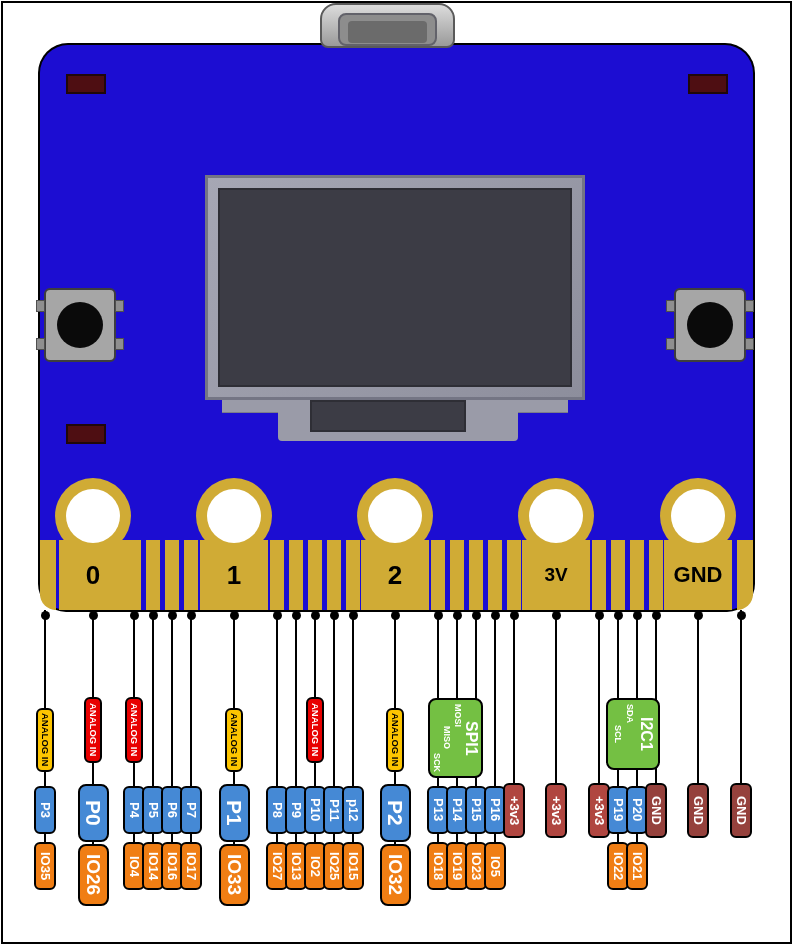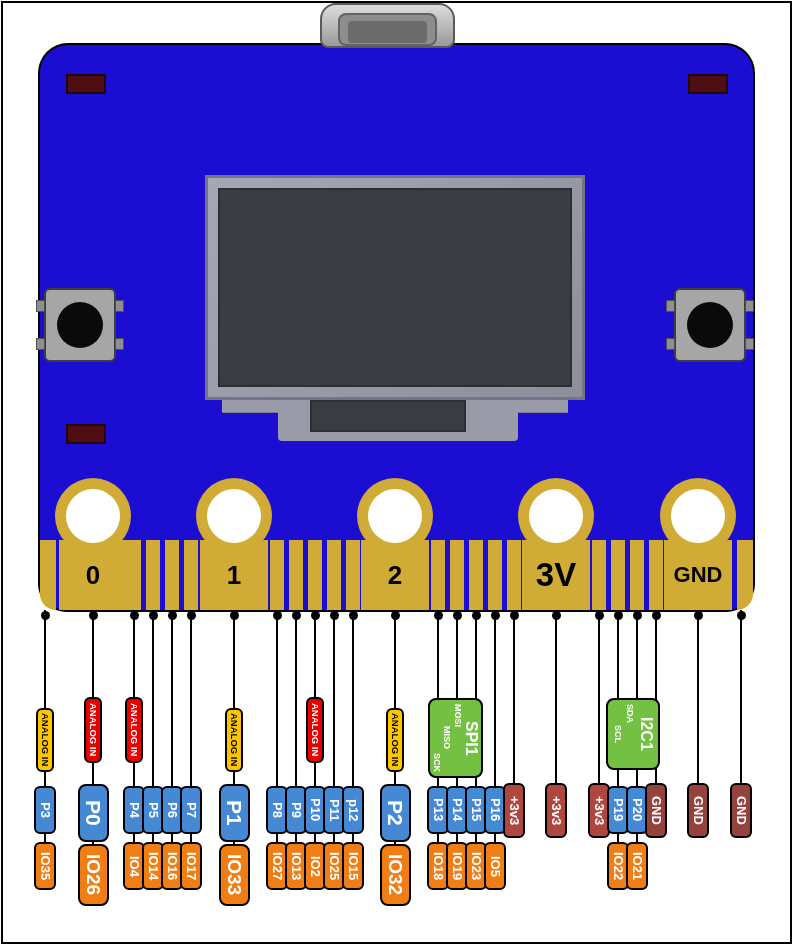--- a/index.html
+++ b/index.html
@@ -91,21 +91,21 @@
 <div style="position: absolute; left: 15px; top: 433px; width: 76px; height: 76px; border-radius: 50%; background: rgb(208, 171, 53);"></div>
     <div style="position: absolute; left: 19px; top: 495px; width: 68px; height: 70px; background: rgb(208, 171, 53); display: flex; align-items: center; justify-content: center; font-weight: bold; color: rgb(0, 0, 0); font-size: 26px;">0</div>
     <div style="position: absolute; left: 26px; top: 444px; width: 54px; height: 54px; border-radius: 50%; background: rgb(255, 255, 255);"></div>
     <div style="position: absolute; left: 156px; top: 433px; width: 76px; height: 76px; border-radius: 50%; background: rgb(208, 171, 53);"></div>
     <div style="position: absolute; left: 160px; top: 495px; width: 68px; height: 70px; background: rgb(208, 171, 53); display: flex; align-items: center; justify-content: center; font-weight: bold; color: rgb(0, 0, 0); font-size: 26px;">1</div>
     <div style="position: absolute; left: 167px; top: 444px; width: 54px; height: 54px; border-radius: 50%; background: rgb(255, 255, 255);"></div>
     <div style="position: absolute; left: 317px; top: 433px; width: 76px; height: 76px; border-radius: 50%; background: rgb(208, 171, 53);"></div>
     <div style="position: absolute; left: 321px; top: 495px; width: 68px; height: 70px; background: rgb(208, 171, 53); display: flex; align-items: center; justify-content: center; font-weight: bold; color: rgb(0, 0, 0); font-size: 26px;">2</div>
     <div style="position: absolute; left: 328px; top: 444px; width: 54px; height: 54px; border-radius: 50%; background: rgb(255, 255, 255);"></div>
     <div style="position: absolute; left: 478px; top: 433px; width: 76px; height: 76px; border-radius: 50%; background: rgb(208, 171, 53);"></div>
-    <div style="position: absolute; left: 482px; top: 495px; width: 68px; height: 70px; background: rgb(208, 171, 53); display: flex; align-items: center; justify-content: center; font-weight: bold; color: rgb(0, 0, 0); font-size: 33px;">3V</div>
+    <div style="position: absolute; left: 482px; top: 495px; width: 68px; height: 70px; background: rgb(208, 171, 53); display: flex; align-items: center; justify-content: center; font-weight: bold; color: rgb(0, 0, 0); font-size: 19px;">3V</div>
     <div style="position: absolute; left: 489px; top: 444px; width: 54px; height: 54px; border-radius: 50%; background: rgb(255, 255, 255);"></div>
     <div style="position: absolute; left: 620px; top: 433px; width: 76px; height: 76px; border-radius: 50%; background: rgb(208, 171, 53);"></div>
     <div style="position: absolute; left: 624px; top: 495px; width: 68px; height: 70px; background: rgb(208, 171, 53); display: flex; align-items: center; justify-content: center; font-weight: bold; color: rgb(0, 0, 0); font-size: 22px;">GND</div>
     <div style="position: absolute; left: 631px; top: 444px; width: 54px; height: 54px; border-radius: 50%; background: rgb(255, 255, 255);"></div>
     <div style="position: absolute; left: 87px; top: 495px; width: 14px; height: 70px; background: rgb(208, 171, 53);"></div>
     <div style="position: absolute; left: 106px; top: 495px; width: 14px; height: 70px; background: rgb(208, 171, 53);"></div>
     <div style="position: absolute; left: 125px; top: 495px; width: 14px; height: 70px; background: rgb(208, 171, 53);"></div>
     <div style="position: absolute; left: 144px; top: 495px; width: 14px; height: 70px; background: rgb(208, 171, 53);"></div>
     <div style="position: absolute; left: 230px; top: 495px; width: 14px; height: 70px; background: rgb(208, 171, 53);"></div>
     <div style="position: absolute; left: 249px; top: 495px; width: 14px; height: 70px; background: rgb(208, 171, 53);"></div>

